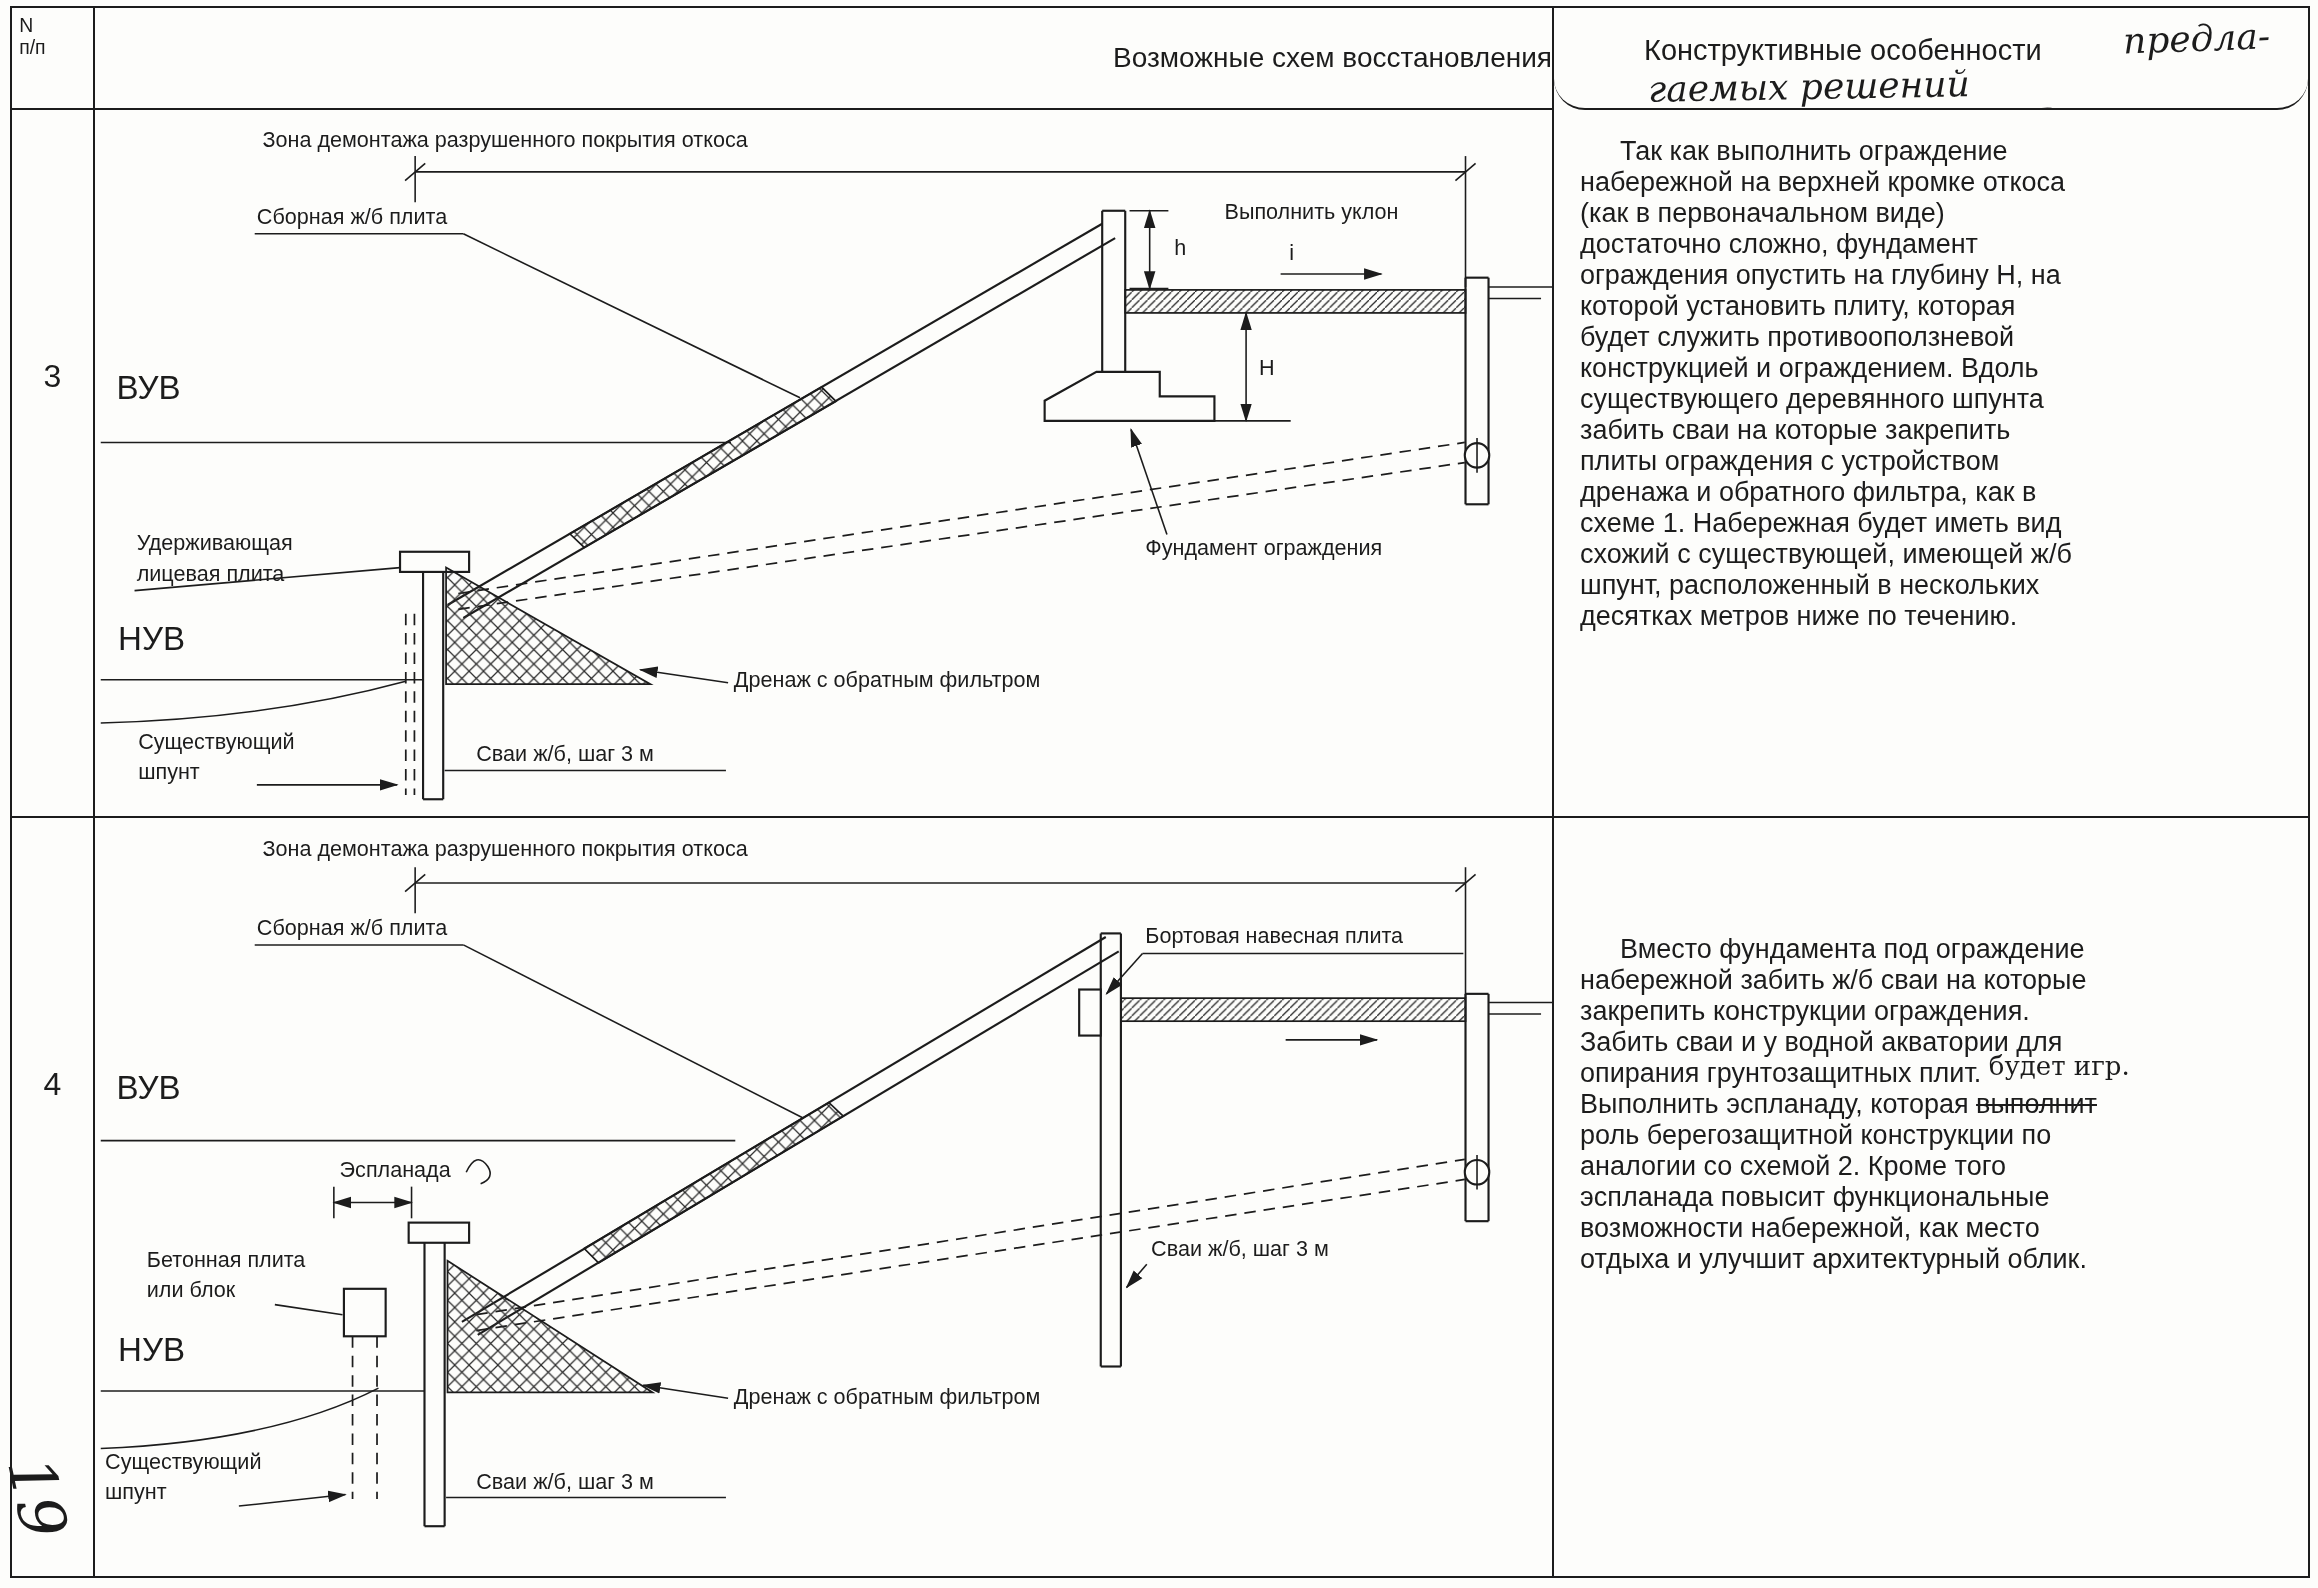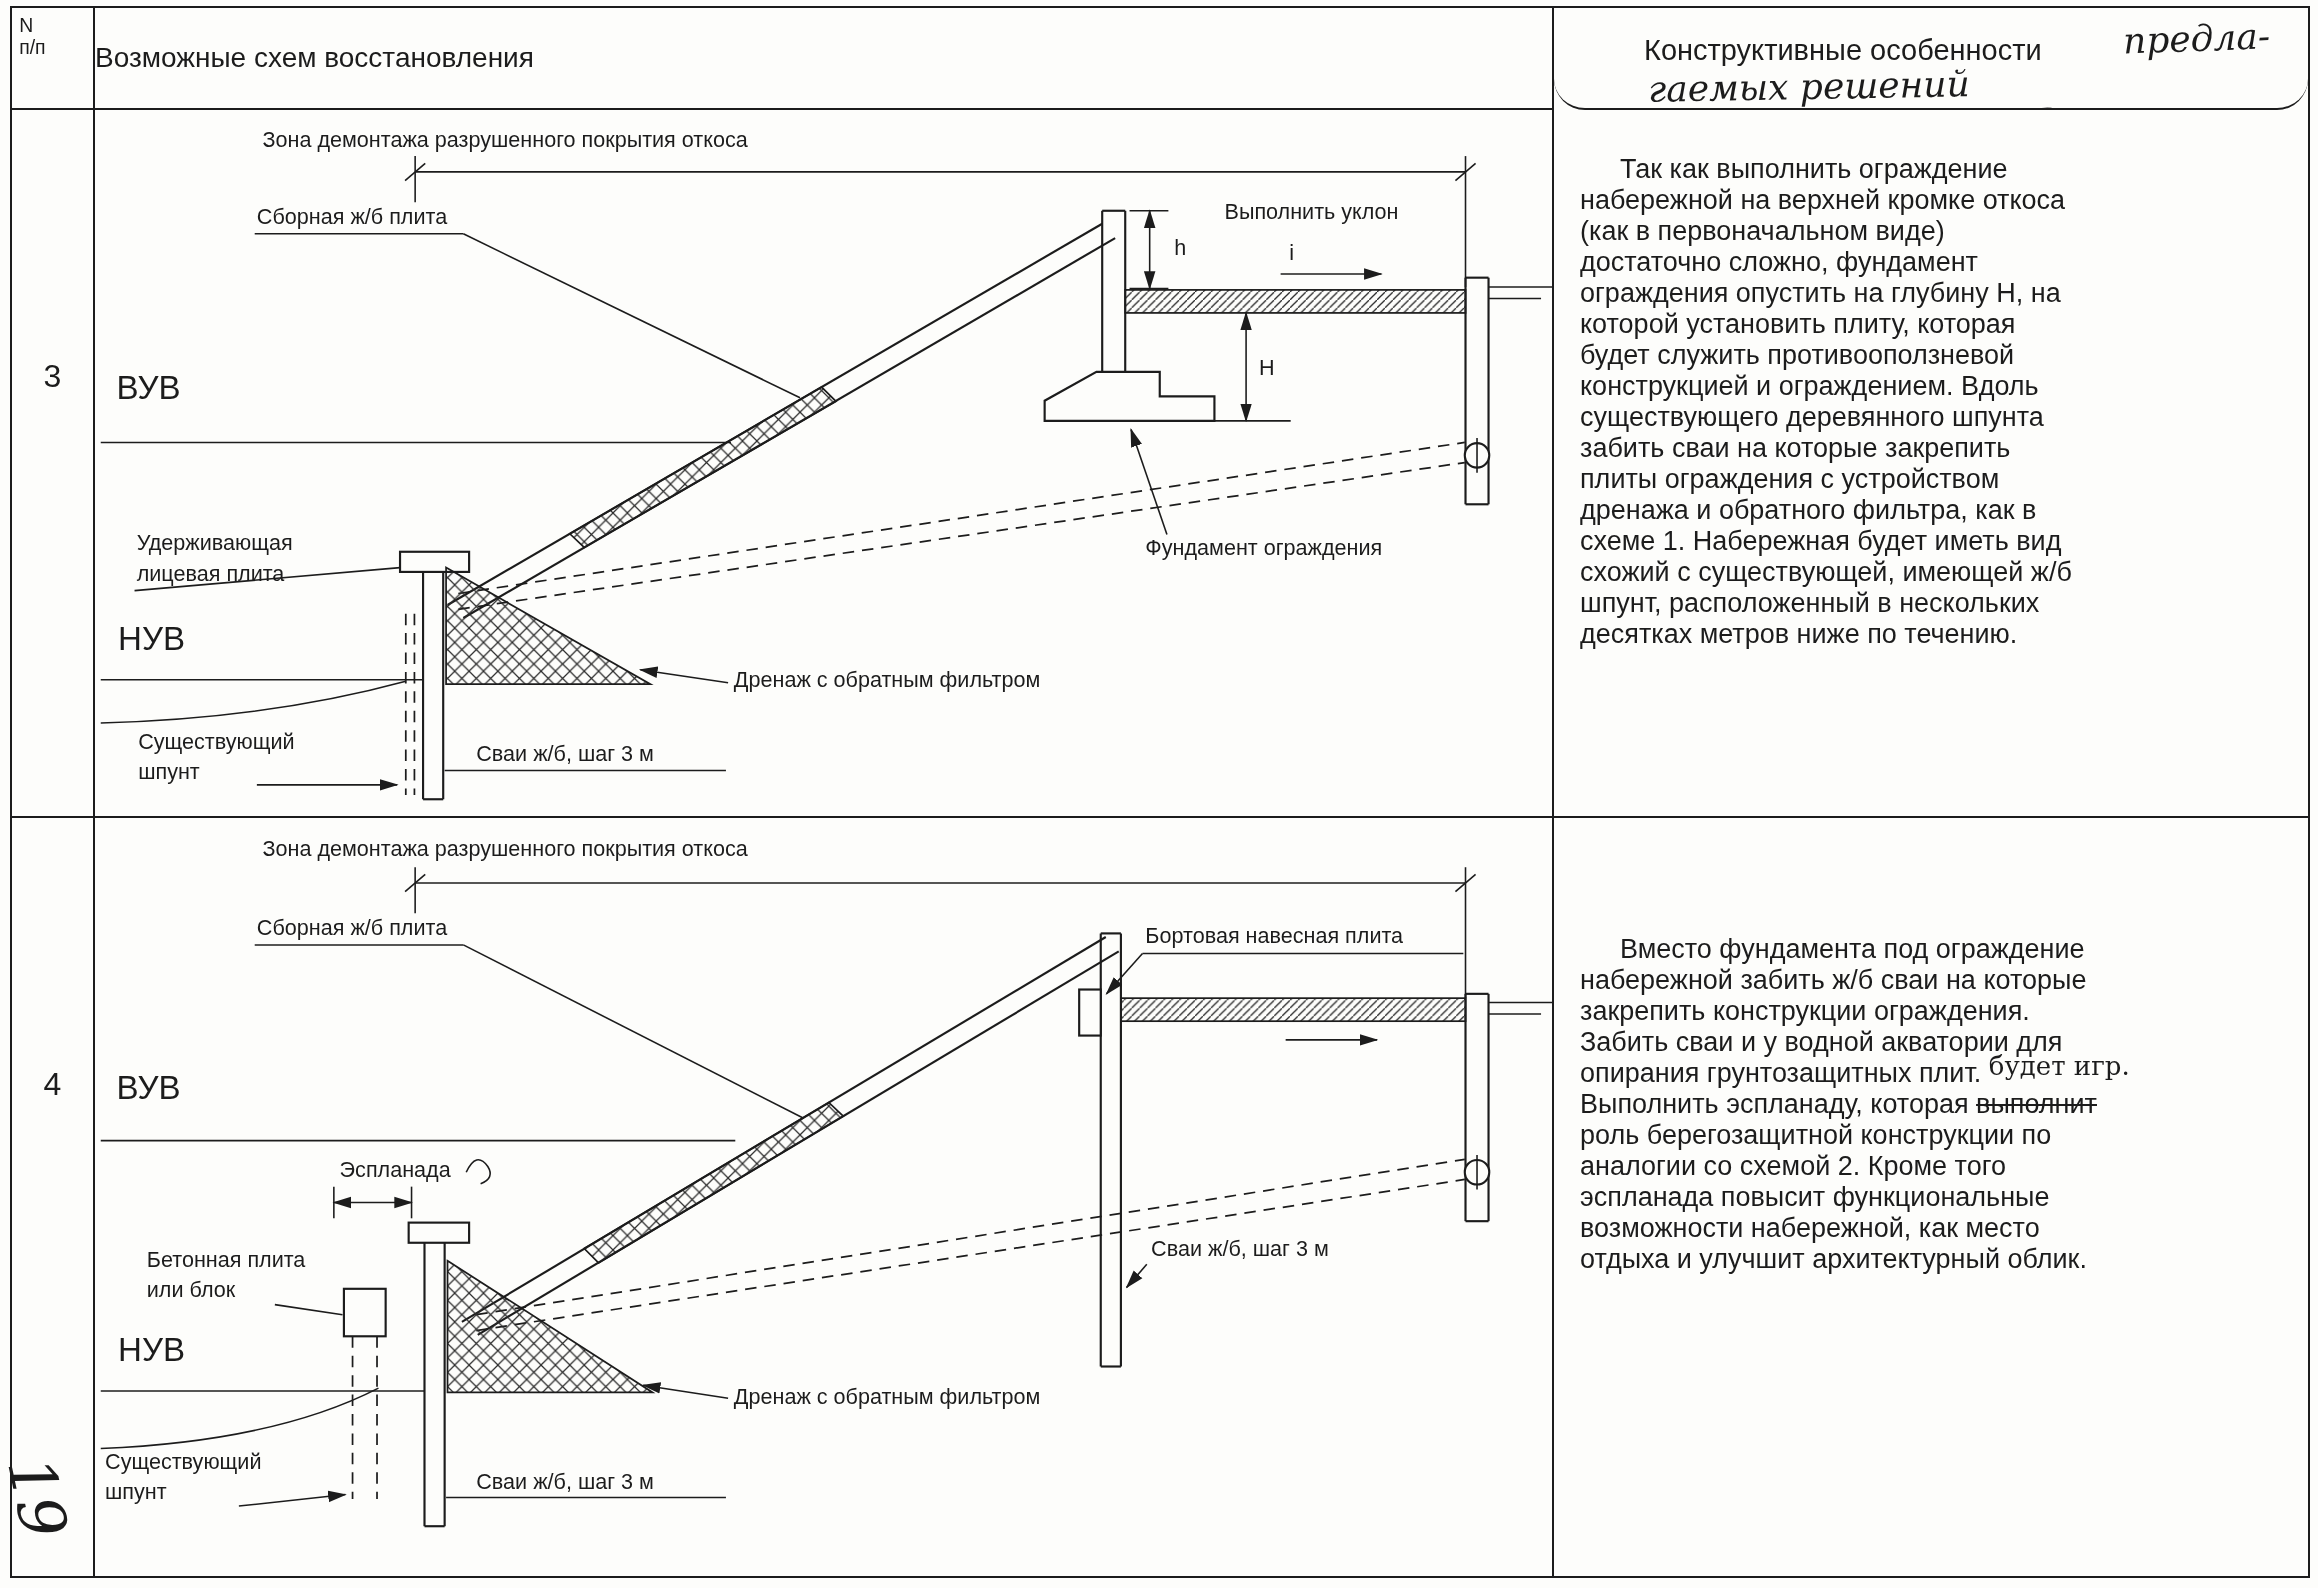--- a/index.html
+++ b/index.html
@@ -2,30 +2,30 @@
 <html style="font-size:11.5px"><head>
 <meta charset="utf-8">
 <style>
   html,body{margin:0;padding:0;background:#e8e8e4;}
   .page{position:relative;width:2319px;height:1589px;background:#fdfdfb;font-family:"Liberation Sans",sans-serif;color:#1c1c1c;overflow:hidden;}
   .doc-table{position:absolute;left:10px;top:5.8px;width:2296px;height:1568px;border:2.2px solid #1c1c1c;display:grid;grid-template-columns:83px 1459px 1fr;grid-template-rows:102px 708px 1fr;box-sizing:content-box;}
   .cell{position:relative;overflow:hidden;}
   .b-r{border-right:2.2px solid #1c1c1c;}
   .b-b{border-bottom:2.2px solid #1c1c1c;}
   .num-head{font-size:19.4px;line-height:22px;padding:5.8px 0 0 7.2px;}
-  .schemes-head{display:flex;align-items:center;justify-content:flex-start;font-size:28px;}
+  .schemes-head{display:flex;align-items:center;justify-content:flex-end;font-size:28px;}
   .features-head{font-size:29px;border-radius:31px;}
   .features-title{position:absolute;left:90px;top:26px;}
   .hw{font-family:"DejaVu Serif",serif;font-style:italic;}
   .hw1{position:absolute;left:569px;top:10px;font-size:36px;transform:rotate(-2deg);white-space:nowrap;}
   .hw2{position:absolute;left:94px;top:58px;font-size:36px;transform:rotate(-1deg);white-space:nowrap;}
   .hw-underline{position:absolute;left:88px;top:101px;width:410px;height:5.8px;border-bottom:2.9px solid #1c1c1c;border-radius:0 0 60% 40%;transform:rotate(-1.5deg);}
   .row-num{font-size:32px;text-align:center;padding-top:248px;box-sizing:border-box;}
   .feat-text{font-size:27px;line-height:31px;white-space:pre-line;text-indent:40px;padding:0 20px 0 26px;margin:0;}
-  .ft3{padding-top:44px;}
+  .ft3{padding-top:26px;}
   .ft4{padding-top:116px;}
   .struck{text-decoration:line-through;text-decoration-thickness:2.2px;}
   .hw-inline{font-family:"DejaVu Serif",serif;font-size:26px;position:relative;top:-7.2px;white-space:nowrap;}
   .page-num{position:absolute;left:-2.9px;top:1461px;font-family:"DejaVu Serif",serif;font-style:italic;font-size:63px;transform:rotate(78deg);}
   svg.diag{display:block;}
   svg text{font-family:"Liberation Sans",sans-serif;fill:#1c1c1c;font-size:30px;stroke:none;}
   svg text.big{font-size:46px;}
   .ln{stroke:#1c1c1c;stroke-width:3;fill:none;}
   .thin{stroke:#1c1c1c;stroke-width:2.2;fill:none;}
   .dash{stroke:#1c1c1c;stroke-width:2.4;fill:none;stroke-dasharray:16 11;}

